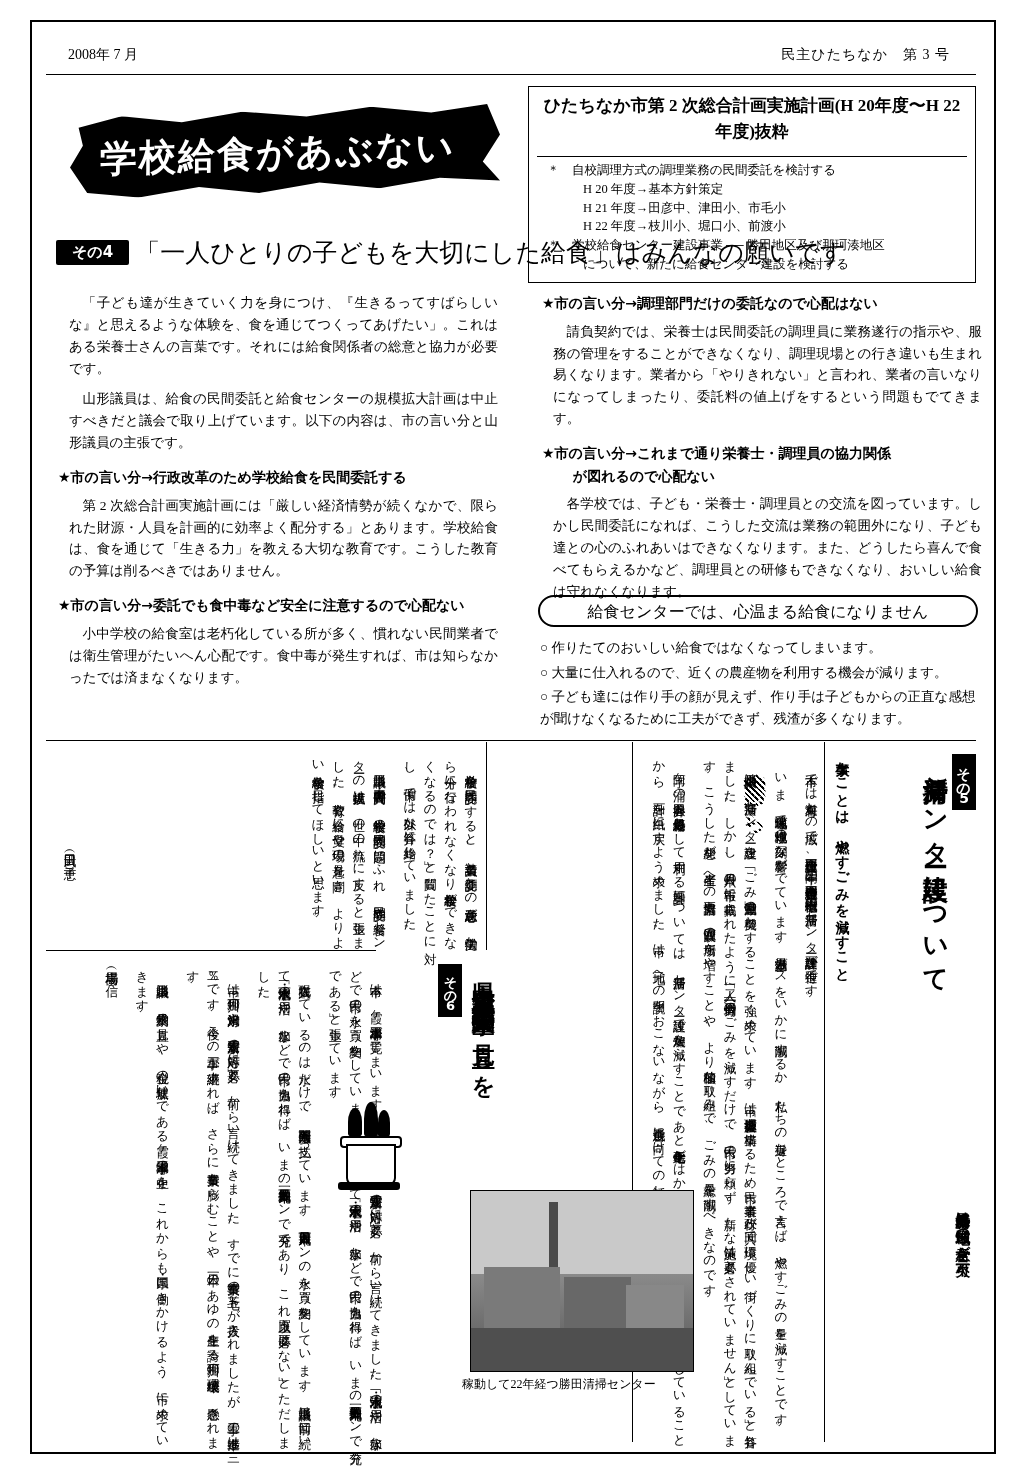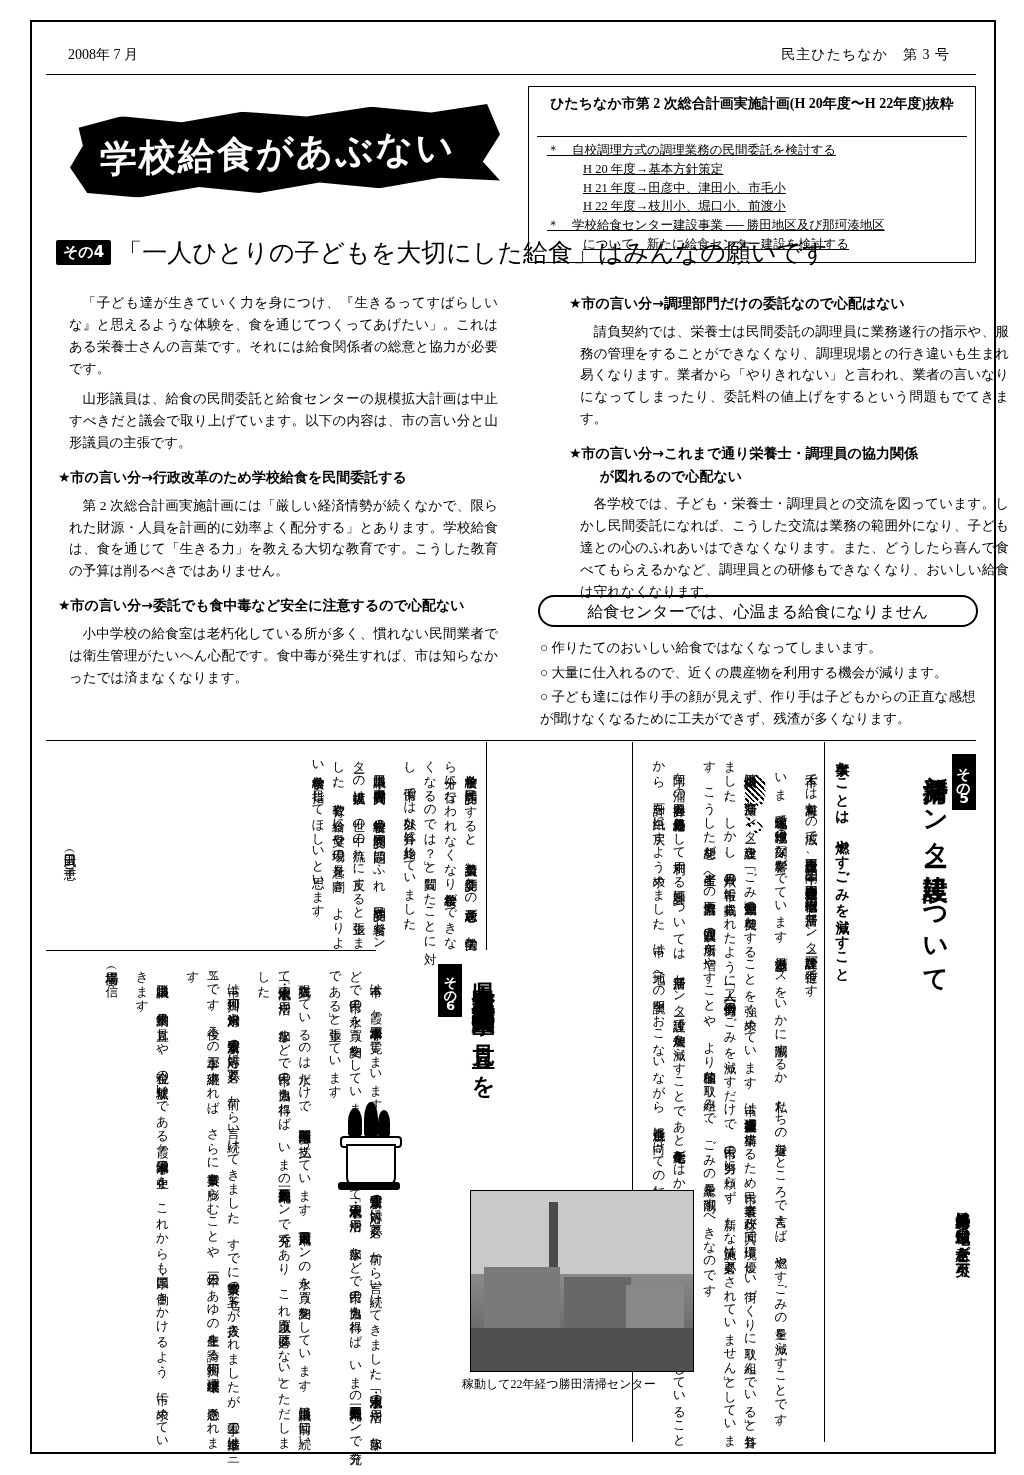--- a/index.html
+++ b/index.html
@@ -88,65 +88,65 @@
     top: 86px;
     width: 448px;
     border: 1.5px solid #000;
     padding: 6px 8px 8px 8px;
     box-sizing: border-box;
     font-size: 12.5px;
     line-height: 1.5;
   }
   .plan-box .pb-title {
     font-weight: bold;
-    font-size: 14px;
+    font-size: 17px;
     text-align: center;
     border-bottom: 1px solid #000;
-    padding-bottom: 22px;
+    padding-bottom: 12px;
     margin-bottom: 4px;
   }
-  .plan-box .pb-line { white-space: nowrap; text-decoration: underline; }
+  .plan-box .pb-line { white-space: nowrap; }
   .pb-ind1 { padding-left: 10px; }
   .pb-ind3 { padding-left: 46px; }
   
   .sec4-head {
     position: absolute;
     left: 56px;
     top: 236px;
     width: 920px;
     height: 40px;
   }
   .tag {
     display: inline-block;
     background: #000;
     color: #fff;
     font-family: "DejaVu Sans", sans-serif;
     font-weight: bold;
     font-size: 15px;
-    padding: 3px 7px;
+    padding: 3px 16px;
     vertical-align: middle;
     border-radius: 2px;
   }
   .sec4-head .h-text {
     font-family: "DejaVu Sans", sans-serif;
     font-weight: normal;
     font-size: 25px;
     vertical-align: middle;
     margin-left: 6px;
     letter-spacing: 0px;
   }
   
   .col {
     position: absolute;
     font-size: 13.5px;
     line-height: 1.62;
     text-align: justify;
   }
   .col-left { left: 58px; top: 292px; width: 440px; }
-  .col-right { left: 569px; top: 292px; width: 440px; }
+  .col-right { left: 542px; top: 292px; width: 440px; }
   .col p { margin: 0 0 9px 11px; text-indent: 1em; }
   h3.subhead {
     font-family: "DejaVu Sans", sans-serif;
     font-weight: bold;
     font-size: 17px;
     margin: 14px 0 8px 0;
     text-align: center;
     letter-spacing: 0px;
   }
   h4.claim {

